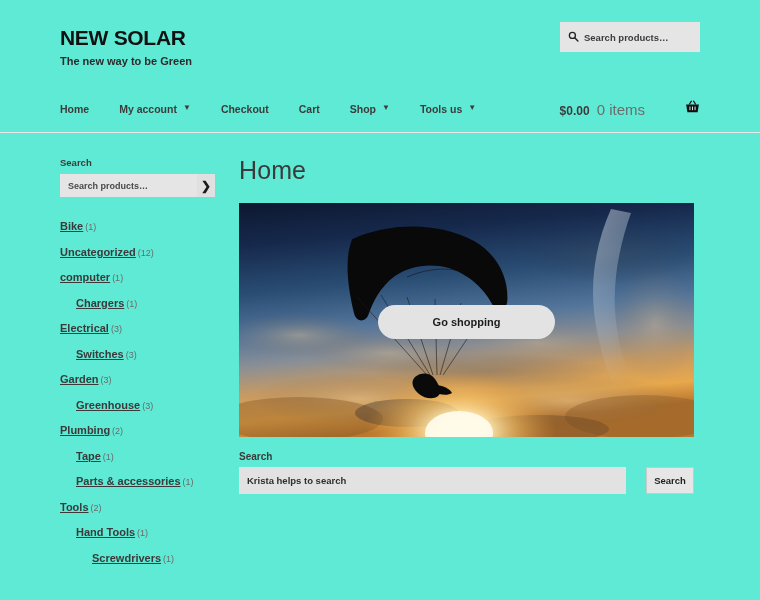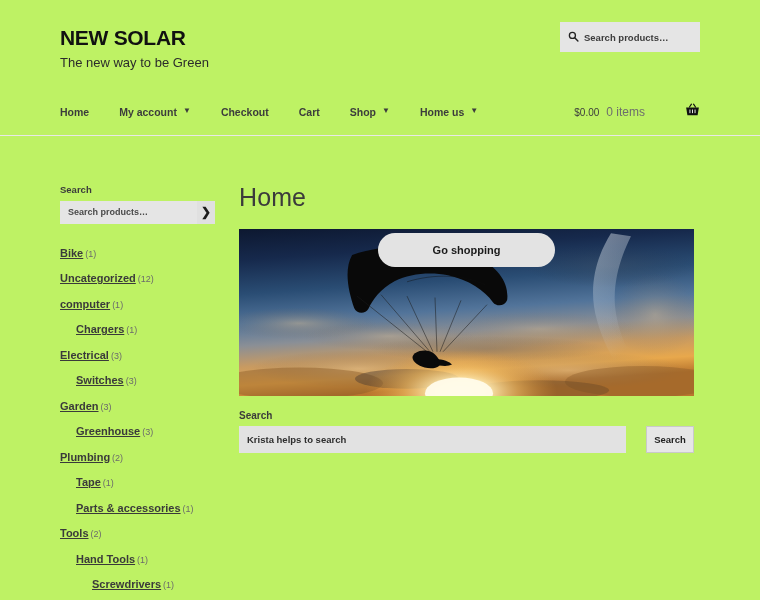--- a/index.html
+++ b/index.html
@@ -5,34 +5,34 @@
 <style>
   * { box-sizing: border-box; }
   html, body {
     margin: 0; padding: 0;
     width: 760px; height: 600px;
     background: #ffffff;
     font-family: "Liberation Sans", sans-serif;
     color: #43454b;
     overflow: hidden;
   }
-  .page { width: 760px; height: 600px; position: relative; background:#bef264; }
+  .page { width: 760px; height: 600px; position: relative; background:#5eead4; }
 
   
   .site-header {
     display: flex; align-items: flex-start; justify-content: space-between;
     padding: 22px 60px 0 60px;
   }
   .branding { padding-top: 4px; }
   .site-title {
     font-size: 21px; font-weight: 700; letter-spacing: -0.3px;
     color: #111; margin: 0; line-height: 1.1;
   }
   .site-desc {
-    font-size: 13px; font-weight: 400; color: #2b2b2b;
+    font-size: 11px; font-weight: 700; color: #2b2b2b;
     margin: 6px 0 0 0; line-height: 1.2;
   }
   .header-search {
     width: 140px; height: 30px; background: #e5e5e5;
     display: flex; align-items: center; gap: 5px;
     padding: 0 8px; border: none;
   }
   .header-search .mag { flex: 0 0 auto; display:block; }
   .header-search .ph {
     font-size: 9.5px; color: #3b3b3b; font-weight: 600; white-space: nowrap;
@@ -49,32 +49,32 @@
   .nav-item {
     display: flex; align-items: center; gap: 6px;
     margin-right: 30px; cursor: pointer;
   }
   .nav-item:last-child { margin-right: 0; }
   .nav-label { font-size: 10.5px; font-weight: 700; color: #3c3c3c; white-space: nowrap; }
   .caret { font-size: 8px; color: #3c3c3c; line-height: 1; transform: translateY(-1px); }
 
   .cart-area { display: flex; align-items: center; gap: 40px; }
   .cart-amounts { display: flex; align-items: baseline; gap: 7px; }
-  .cart-total { font-size: 10px; font-weight: 400; color: #3c3c3c; }
-  .cart-count { font-size: 12px; color: #6d6d6d; }
+  .cart-total { font-size: 12px; font-weight: 700; color: #3c3c3c; }
+  .cart-count { font-size: 15px; color: #6d6d6d; }
   .basket-icon { display: block; }
 
   .nav-divider {
     height: 1px; background: #e8e8e8; width: 100%;
     margin-top: 0;
   }
 
   
   .content {
-    display: flex; padding: 24px 60px 0 60px; gap: 24px; margin-top: 24px;
+    display: flex; padding: 24px 60px 0 60px; gap: 24px;
   }
   .sidebar { width: 155px; flex: 0 0 155px; }
   .main-col { flex: 1 1 auto; }
 
   
   .widget-title {
     font-size: 9.5px; font-weight: 700; color: #3b3b3b;
     margin: 0 0 6px 0;
   }
   .side-search { display: flex; align-items: stretch; height: 23px; }
@@ -103,23 +103,23 @@
   .cat-count { font-size: 9px; color: #6b6b6b; margin-left: 2px; }
 
   
   .page-title {
     font-size: 25px; font-weight: 300; color: #3b3b3b;
     margin: 0 0 18px 0; line-height: 1.1; letter-spacing: 0.1px;
   }
 
   
   .hero {
-    position: relative; width: 455px; height: 167px;
+    position: relative; width: 455px; height: 234px;
     overflow: hidden;
-    display: flex; align-items: flex-start; justify-content: center;
+    display: flex; align-items: center; justify-content: center;
   }
   .hero-svg { position: absolute; inset: 0; width: 100%; height: 100%; display: block; }
   .hero-btn {
     position: relative; z-index: 3;
     background: #e3e3e3; border: none; border-radius: 40px;
     padding: 11px 0; width: 177px;
     font-size: 11px; font-weight: 700; color: #1b1b1b;
     font-family: "Liberation Sans", sans-serif;
     cursor: pointer; text-align: center;
     margin-top: 4px;
@@ -181,21 +181,21 @@
         <span class="nav-label">Checkout</span>
       </li>
       <li class="nav-item">
         <span class="nav-label">Cart</span>
       </li>
       <li class="nav-item">
         <span class="nav-label">Shop</span>
         <span class="caret">▼</span>
       </li>
       <li class="nav-item">
-        <span class="nav-label">Home us</span>
+        <span class="nav-label">Tools us</span>
         <span class="caret">▼</span>
       </li>
     </ul>
 
     <div class="cart-area">
       <div class="cart-amounts">
         <span class="cart-total">$0.00</span>
         <span class="cart-count">0 items</span>
       </div>
       <span class="basket-icon">

